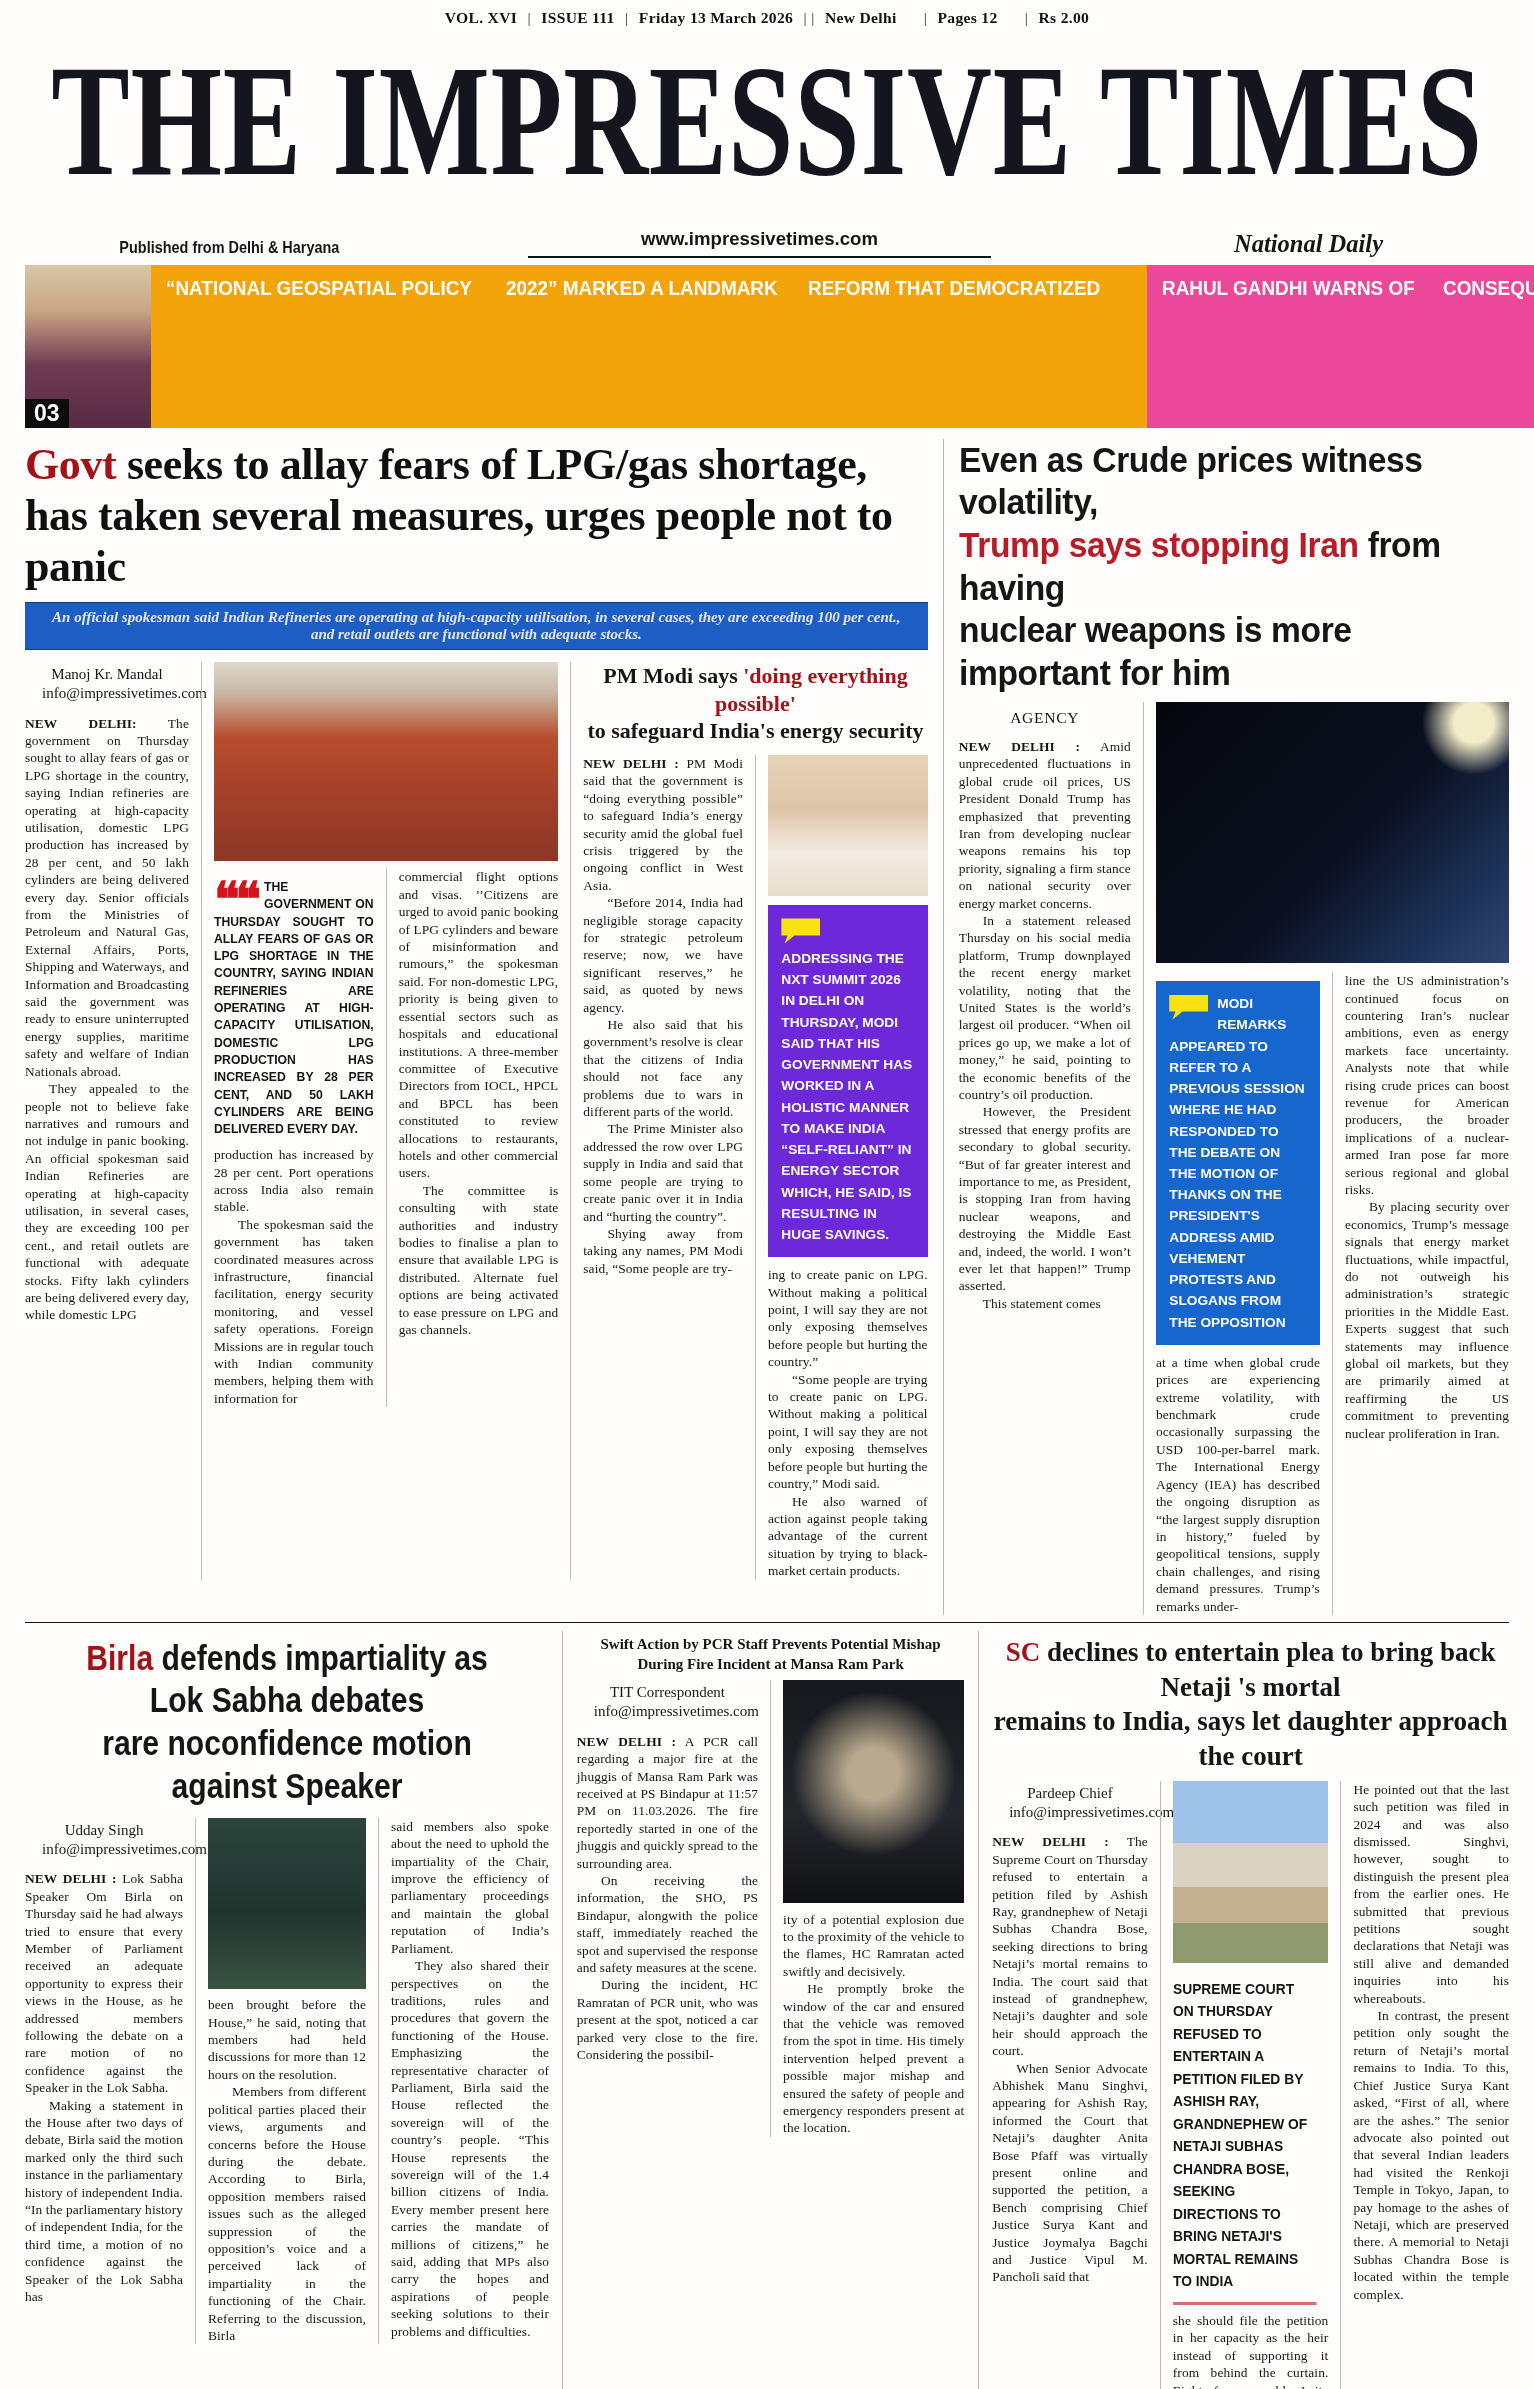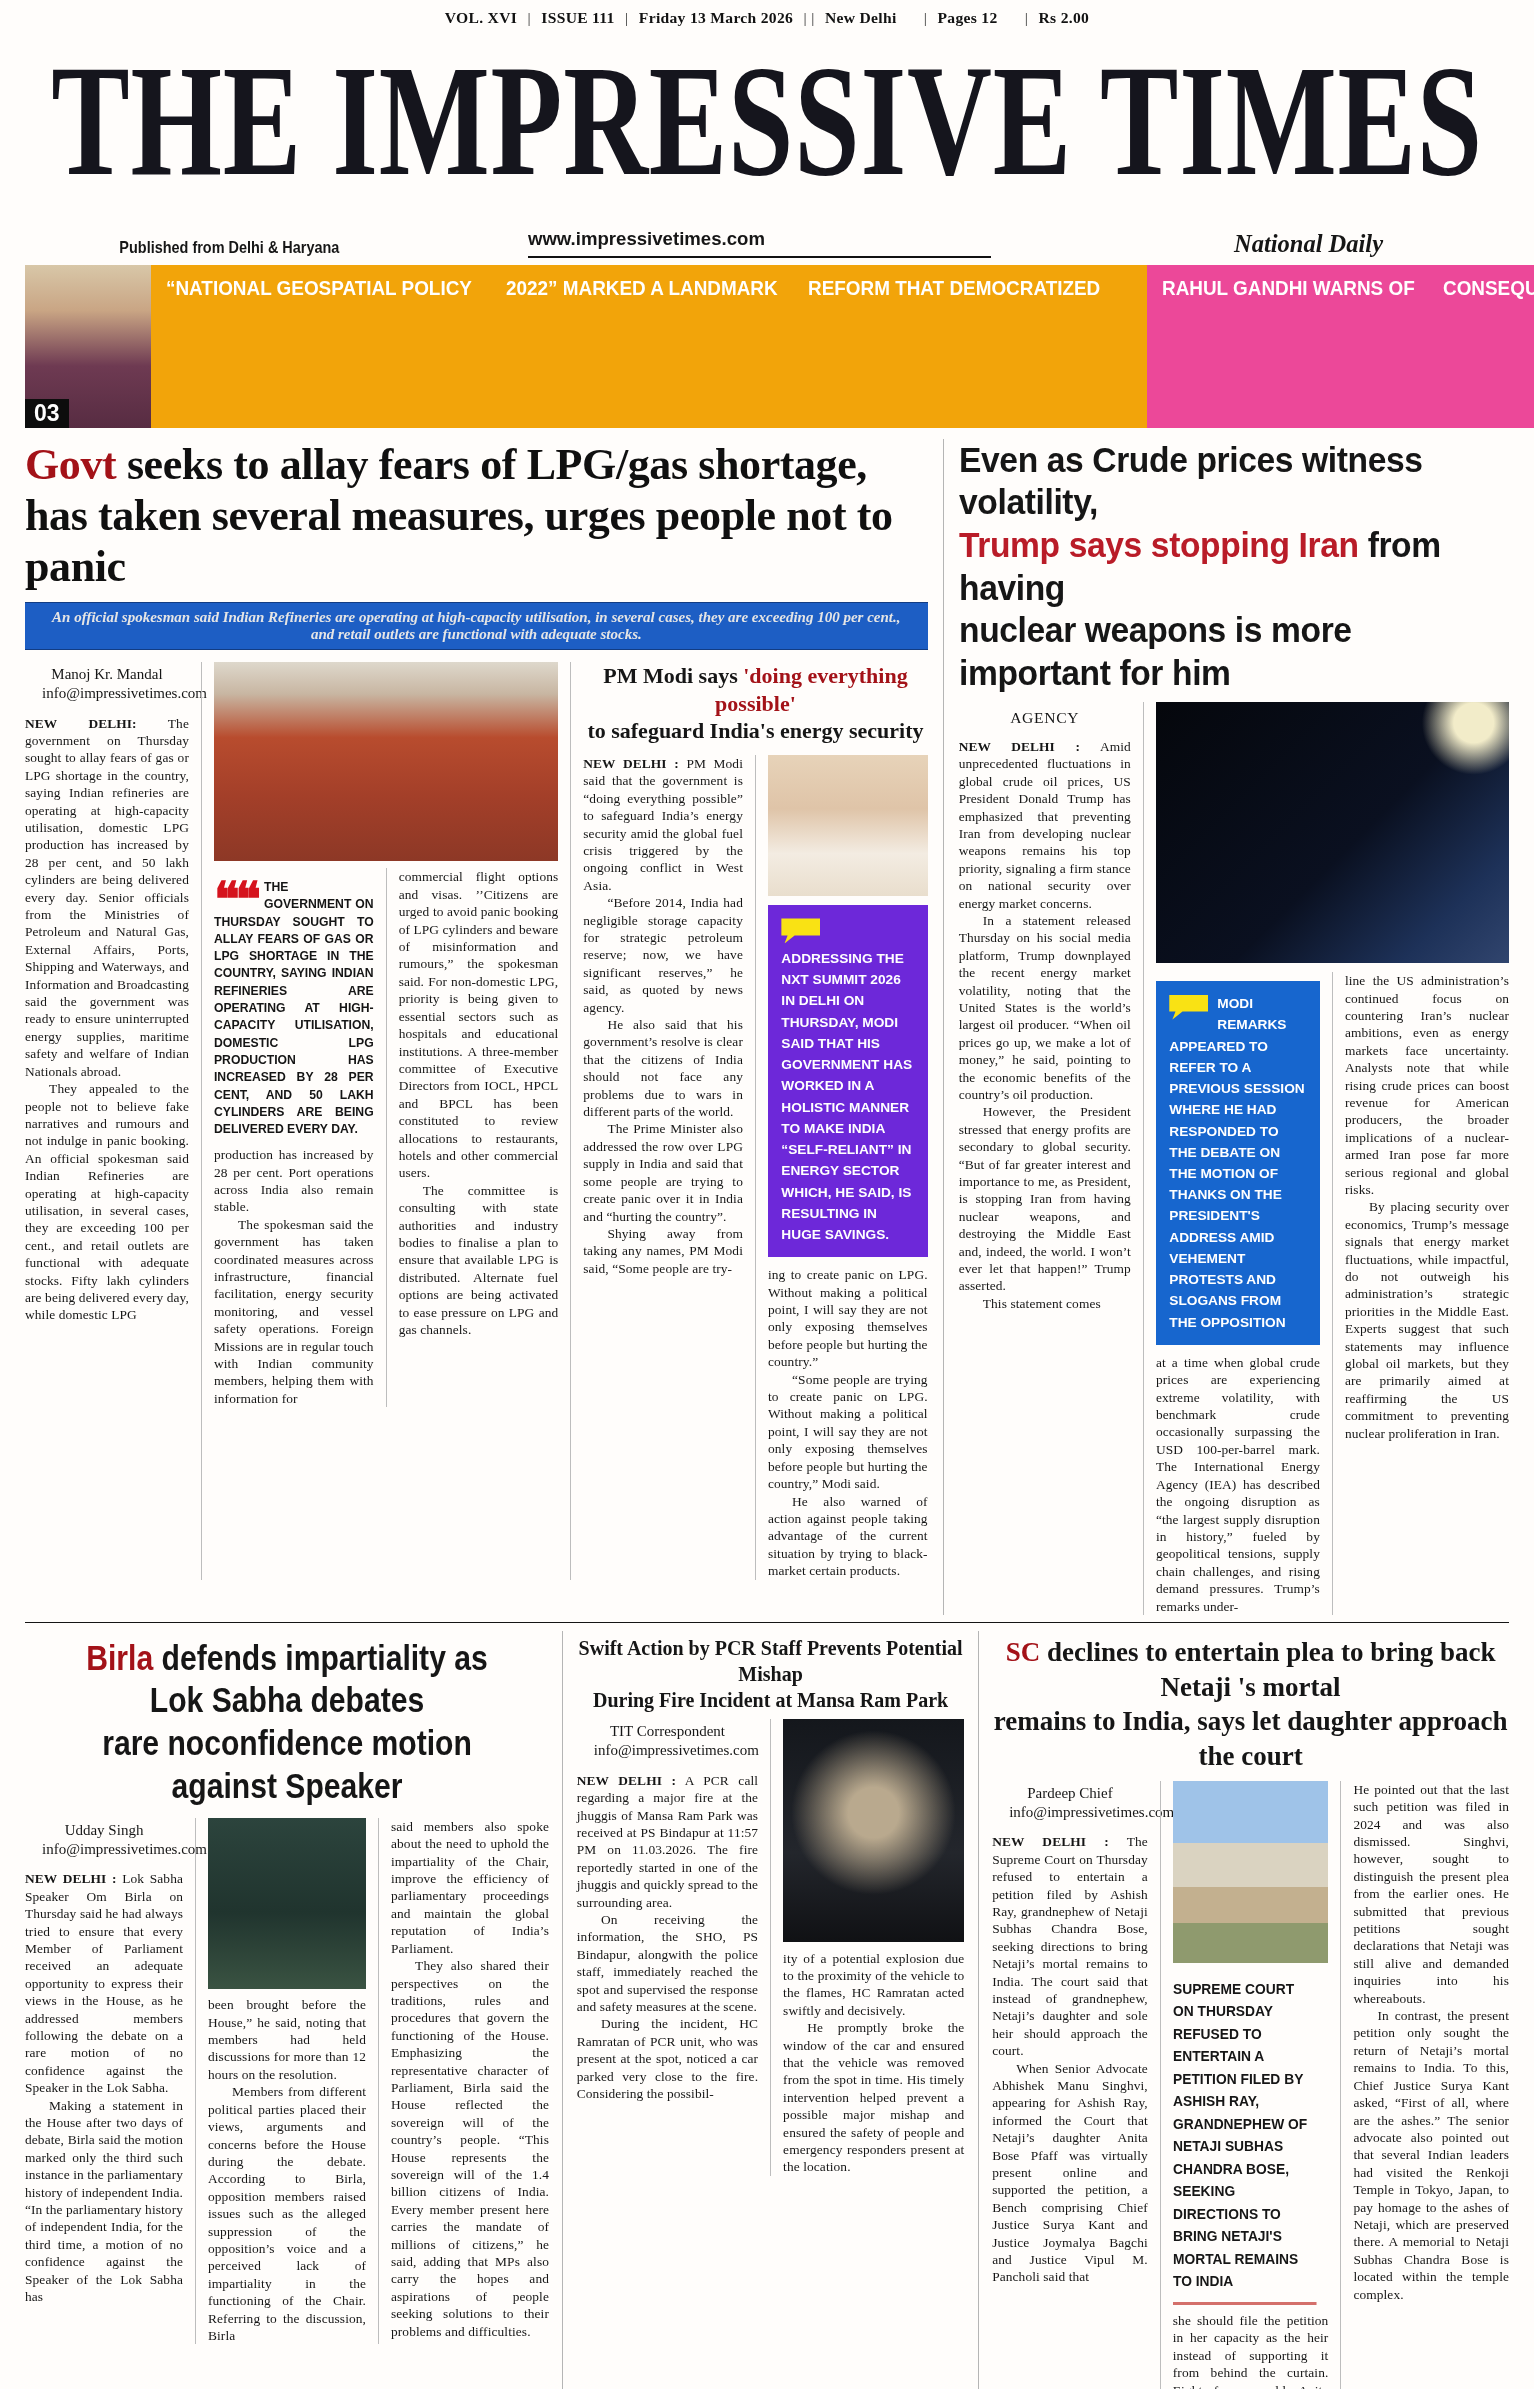--- a/index.html
+++ b/index.html
@@ -7,21 +7,21 @@
         padding:9px 25px 7.4px;position:relative;font-family:"Liberation Serif",serif;color:#161616;}
   
   .meta-line{text-align:center;font-weight:bold;font-size:15.6px;letter-spacing:0.3px;color:#121212;}
   .meta-line .sep{margin:0 10.4px;font-weight:normal;color:#333;}
   .masthead-wrap{height:177px;display:flex;align-items:center;justify-content:center;overflow:visible;margin-top:4.5px;}
   .masthead{font-weight:bold;font-size:105px;letter-spacing:0.7px;color:#15151d;white-space:nowrap;
             transform:scale(1.12,1.52);transform-origin:center center;}
   .sub-masthead{display:flex;align-items:flex-end;margin-top:19.3px;}
   .sub-left{flex:1.1;font-family:"Liberation Sans",sans-serif;font-weight:bold;font-size:17px;
             transform:scaleX(.85);transform-origin:left bottom;white-space:nowrap;padding-left:111px;}
-  .sub-center{flex:1.3;text-align:left;font-family:"Liberation Sans",sans-serif;font-weight:bold;
+  .sub-center{flex:1.3;text-align:center;font-family:"Liberation Sans",sans-serif;font-weight:bold;
               font-size:18.6px;border-bottom:2.2px solid #111;padding-bottom:6px;}
   .sub-right{flex:1.1;text-align:right;font-style:italic;font-weight:bold;font-size:24.5px;
              padding-right:126px;white-space:nowrap;}
   
   .teasers{display:flex;height:163px;margin-top:7.4px;}
   .t-photo{position:relative;flex:none;}
   .t-box{display:flex;flex-direction:row;justify-content:space-around;padding:10.4px 15px;color:#fff;}
   .t-line{font-family:"Liberation Sans",sans-serif;font-weight:bold;font-size:21px;white-space:nowrap;
           transform:scaleX(.9);transform-origin:left center;}
   .badge{position:absolute;bottom:0;background:#0d0d0d;color:#fff;font-family:"Liberation Sans",sans-serif;
@@ -60,21 +60,21 @@
                   letter-spacing:-0.4px;transform:scaleX(.96);transform-origin:left top;}
   .trump-headline .tred{color:#b91c28;}
   .agency{text-align:center;font-size:15.6px;letter-spacing:0.7px;margin:7.4px 0 10.4px;}
   
   .mid-band{display:flex;margin-top:3px;}
   .birla-zone{flex:1.46;min-width:0;}
   .pcr-zone{flex:1.08;min-width:0;border-left:0.7px solid #b5b5b5;padding-left:13.4px;margin-left:13.4px;}
   .sc-zone{flex:1.44;min-width:0;border-left:0.7px solid #b5b5b5;padding-left:13.4px;margin-left:13.4px;}
   .birla-headline{text-align:center;font-family:"Liberation Sans",sans-serif;font-weight:bold;font-size:35px;
                   line-height:1.22;transform:scaleX(.86);transform-origin:center top;margin:6px 0 10.4px;}
-  .pcr-headline{text-align:center;font-weight:bold;font-size:20px;line-height:1.3;margin:4.5px 0 6px;}
+  .pcr-headline{text-align:center;font-weight:bold;font-size:15px;line-height:1.3;margin:4.5px 0 6px;}
   .sc-headline{text-align:center;font-weight:bold;font-size:27px;line-height:1.28;margin:4.5px 0 7.4px;}
   .sc-caption{font-family:"Liberation Sans",sans-serif;font-weight:bold;font-size:15px;line-height:1.5;
               transform:scaleX(.92);transform-origin:left top;border-bottom:3px solid #d4706b;
               padding:7.4px 0 9px;margin-bottom:7.4px;}
   
   .ph{background:#999;}
   .ph-politician{background:linear-gradient(180deg,#d8c7a8 0%,#c9a584 28%,#6e3a52 62%,#572c42 100%);}
   .ph-rahul{background:linear-gradient(180deg,#ecebe6 0%,#cfc8bd 35%,#8a8378 70%,#efece6 100%);}
   .ph-samson{background:linear-gradient(180deg,#343a5e 0%,#2e3350 28%,#e86ba8 58%,#ef87b8 100%);}
   .ph-lpg{background:linear-gradient(180deg,#ded8cc 0%,#c8b6a2 16%,#b84c2e 38%,#a33f29 68%,#8d3826 100%);}

